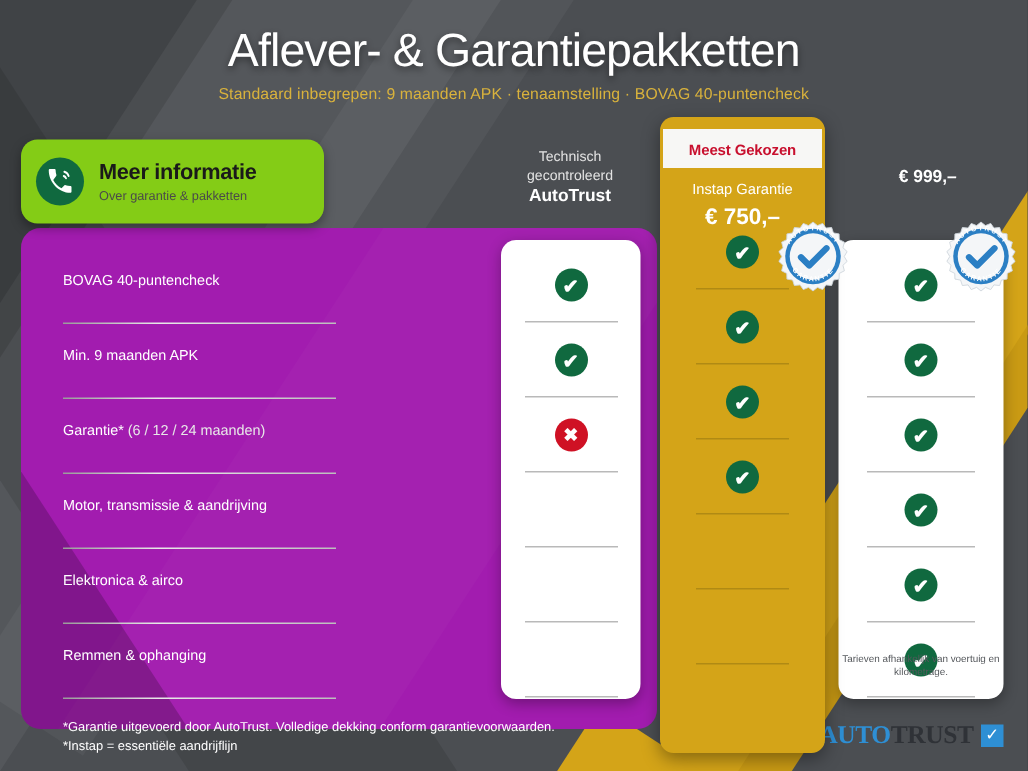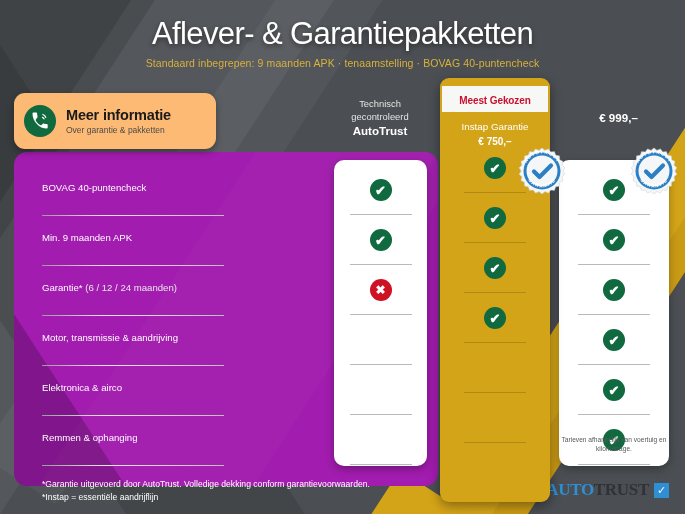--- a/index.html
+++ b/index.html
@@ -72,21 +72,21 @@
     color: #d9b23c;
     font-size: 10.5px;
     margin-top: 5px;
     letter-spacing: 0.1px;
   }
 
   
   #info-pill {
     position: absolute; left: 14px; top: 93px;
     width: 202px; height: 56px;
-    background: #fdba74;
+    background: #84cc16;
     border-radius: 11px;
     box-shadow: 0 3px 7px rgba(0,0,0,0.35);
     display: flex; align-items: center;
     padding: 0 10px;
     z-index: 6;
   }
   .phone-circle {
     width: 32px; height: 32px; border-radius: 50%;
     background: #10693f;
     display: flex; align-items: center; justify-content: center;
@@ -182,21 +182,21 @@
   }
   #featured-banner {
     margin: 8px 2px 0 2px;
     background: #f7f7f5;
     text-align: center;
     padding: 4px 0 4px 0;
   }
   #featured-banner span { color: #c8102e; font-size: 10px; font-weight: bold; letter-spacing: -0.1px; }
   #card2-head { text-align: center; padding-top: 9px; }
   #card2-name { color: #ffffff; font-size: 9.8px; }
-  #card2-price { color: #ffffff; font-size: 10px; font-weight: bold; margin-top: 4px; }
+  #card2-price { color: #ffffff; font-size: 15px; font-weight: bold; margin-top: 4px; }
 
   
   .marks { position: absolute; left: 0; width: 100%; }
   #marks-1 { top: 12px; }
   #marks-2 { top: 72px; }
   #marks-3 { top: 12px; }
   .mark-row { height: 50px; position: relative; }
   .mark-icon {
     position: absolute; left: 50%; top: 7px; transform: translateX(-50%);
     width: 22px; height: 22px; border-radius: 50%;

